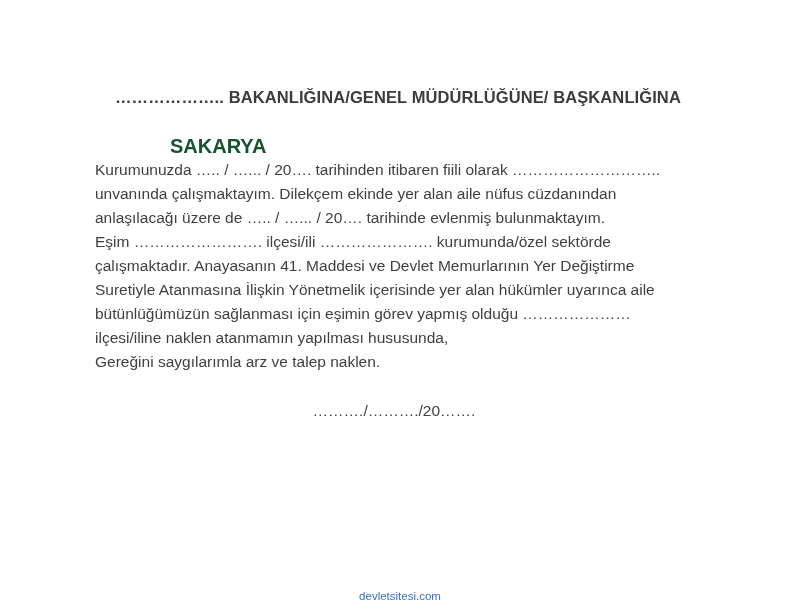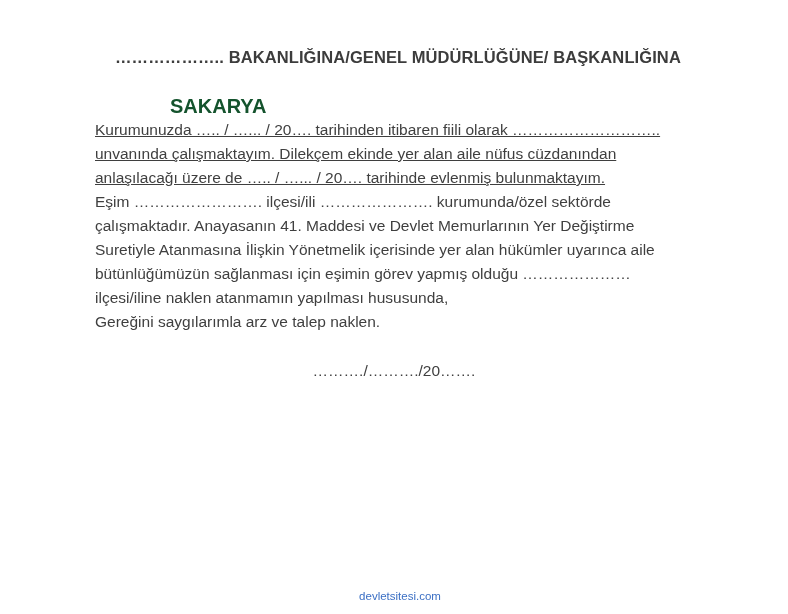--- a/index.html
+++ b/index.html
@@ -20,42 +20,42 @@
     height: 614px;
     box-sizing: border-box;
   }
   .doc-body {
     position: absolute;
     left: 95px;
     top: 0;
     width: 600px;
   }
   .heading {
-    margin-top: 48px;
+    margin-top: 88px;
     font-size: 16.5px;
     font-weight: bold;
     color: #3c3c3c;
     letter-spacing: 0.1px;
     margin-left: 20px;
   }
   .subheading {
     margin-top: 28px;
     margin-left: 75px;
     font-size: 20px;
     font-weight: bold;
     color: #14532d;
   }
   p.para {
     font-size: 15.5px;
     line-height: 1.55;
     color: #3f3f3f;
     margin: 0;
     width: 592px;
   }
-  .para-1 { margin-top: 28px; text-decoration: underline; }
+  .para-1 { margin-top: 28px; }
   .para-2 { margin-top: 22px; }
   .para-3 { margin-top: 24px; }
   .date-line {
     margin-top: 28px;
     font-size: 15.5px;
     color: #3f3f3f;
     text-align: center;
     padding-right: 2px;
   }
   .signature {

